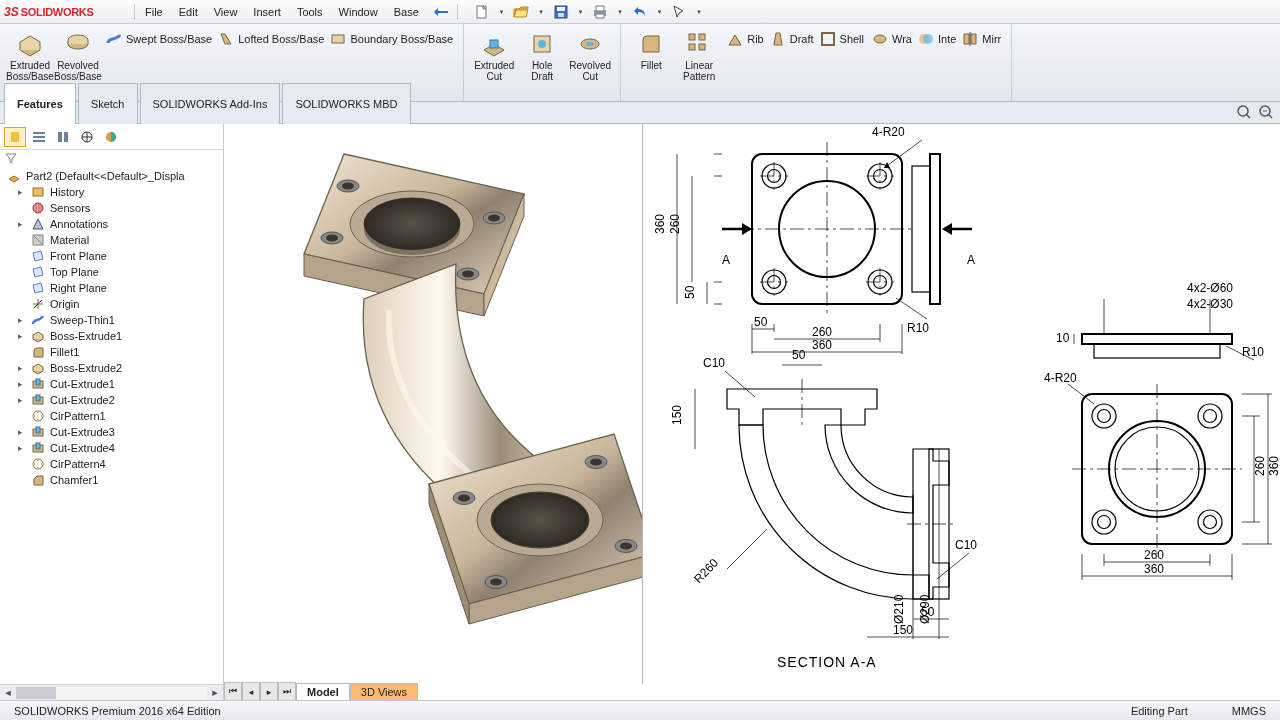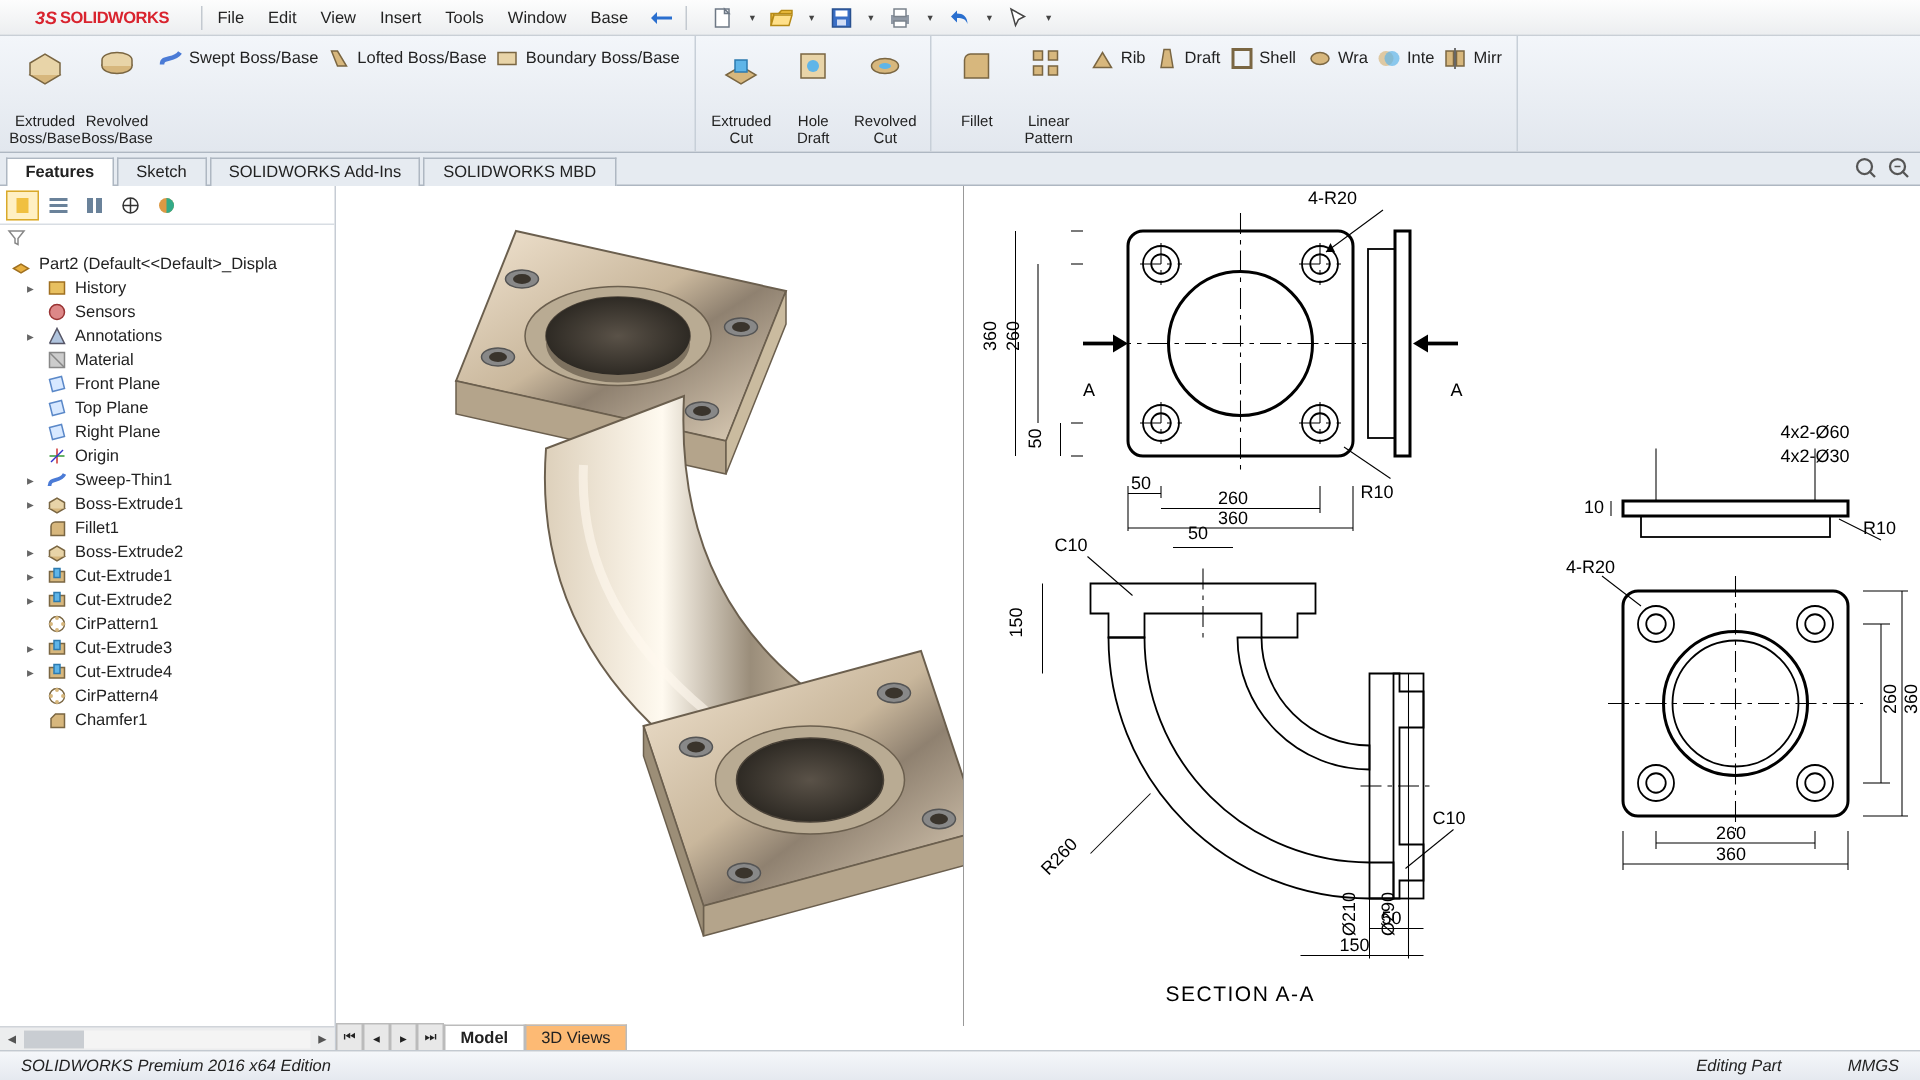--- a/index.html
+++ b/index.html
@@ -1,37 +1,37 @@
 <!DOCTYPE html>
 <html><head>
 <meta charset="utf-8">
 <style>
 * { margin:0; padding:0; box-sizing:border-box; font-family:"Segoe UI",Tahoma,sans-serif; font-size:11px; color:#222; }
 body { width:1280px; height:720px; background:#fff; overflow:hidden; position:relative; }
 .menubar { height:24px; background:linear-gradient(#fdfdfd,#eceef0); display:flex; align-items:center; padding-left:4px; border-bottom:1px solid #c9cfd6; }
-.logo { width:128px; height:20px; display:flex; align-items:center; gap:2px;justify-content:center; }
+.logo { width:128px; height:20px; display:flex; align-items:center; gap:2px; }
 .logo-ds { font-weight:bold; color:#d9232e; font-size:12px; font-style:italic; }
 .logo-sw { font-weight:bold; color:#d9232e; font-size:11px; letter-spacing:-0.3px; }
 .menu-item { padding:3px 8px; cursor:default; }
 .menu-sep { width:1px; height:16px; background:#c3c9d0; margin:0 2px; }
 .qat { display:flex; align-items:center; gap:4px; margin-left:8px; }
 .qat-btn { width:28px; height:20px; display:flex; align-items:center; justify-content:center; border-radius:2px; }
 .qat-btn svg { width:16px; height:16px; }
 
 .ribbon { height:78px; background:linear-gradient(#f3f6fa,#e2e7ee); border-bottom:1px solid #aeb7c2; display:flex; overflow:hidden; }
 .rgroup { display:flex; align-items:flex-start; padding:4px 6px; border-right:1px solid #c7cfd8; }
-.rbig { width:48px; text-align:center; display:flex; flex-direction:column; align-items:center; gap:18px; padding:2px; }
+.rbig { width:48px; text-align:center; display:flex; flex-direction:column; align-items:center; gap:2px; padding:2px; }
 .rbig .ico { width:28px; height:28px; display:flex; align-items:center; justify-content:center; }
 .rbig .lbl { font-size:10px; line-height:11px; }
 .rstack { display:flex; flex-direction:row; gap:2px; padding:2px 2px; }
 .rsmall { display:flex; align-items:center; gap:4px; padding:1px 2px; white-space:nowrap; }
 .rsmall .ico { width:16px; height:16px; display:flex; align-items:center; justify-content:center; }
 
 .tabstrip { height:22px; background:#e6ebf1; display:flex; align-items:flex-end; border-bottom:1px solid #aeb7c2; padding-left:4px; position:relative; }
-.tab { padding:3px 12px; background:#e6ebf1; border:1px solid #aeb7c2; border-bottom:none; margin-right:2px; font-size:11px; position:relative; top:1px; }
+.tab { padding:14px 12px; background:#e6ebf1; border:1px solid #aeb7c2; border-bottom:none; margin-right:2px; font-size:11px; position:relative; top:1px; }
 .tab.active { background:#fff; font-weight:bold; }
 .zoom-icons { position:absolute; right:6px; top:2px; display:flex; gap:6px; }
 
 .workspace { position:absolute; top:124px; bottom:20px; left:0; right:0; display:flex; }
 .fm-panel { width:224px; background:#fff; border-right:1px solid #c6ccd4; display:flex; flex-direction:column; }
 .fm-icons { height:26px; display:flex; align-items:center; gap:2px; padding:0 4px; border-bottom:1px solid #d8dde3; }
 .fm-icons .ico { width:22px; height:20px; display:flex; align-items:center; justify-content:center; }
 .fm-filter { height:18px; display:flex; align-items:center; padding:0 4px; }
 .fm-tree { flex:1; overflow:hidden; }
 .tree-item { display:flex; align-items:center; gap:4px; padding:1px 4px 1px 6px; white-space:nowrap; }
@@ -42,21 +42,21 @@
 .fm-scroll .arrow { width:16px; text-align:center; color:#555; }
 .fm-scroll .track { flex:1; height:12px; background:#f4f4f4; position:relative; }
 .fm-scroll .thumb { position:absolute; left:0; width:40px; height:12px; background:#c9cdd2; }
 
 .viewport { flex:1; background:#fff; position:relative; overflow:hidden; }
 .sheet-tabs { position:absolute; bottom:0; left:0; height:20px; display:flex; align-items:flex-end; }
 .sheet-tabs .stab { width:18px; height:18px; background:#e8e8e8; border:1px solid #bbb; border-bottom:none; display:flex; align-items:center; justify-content:center; font-size:9px; }
 .sheet-tabs .st { padding:2px 10px; border:1px solid #bbb; border-bottom:none; background:#fdba74; }
 .sheet-tabs .st.active { background:#fff; font-weight:bold; }
 
-.status { position:absolute; bottom:0; left:0; right:0; height:20px; background:linear-gradient(#f5f7fa,#e5e9ef); border-top:1px solid #c3c9d0; display:flex; align-items:center; padding:0 6px; justify-content:space-between;font-style:italic; }
+.status { position:absolute; bottom:0; left:0; right:0; height:20px; background:linear-gradient(#f5f7fa,#e5e9ef); border-top:1px solid #c3c9d0; display:flex; align-items:center; padding:0 6px; justify-content:space-between; }
 .status .right { display:flex; gap:28px;align-items:center; }
 .status .cell { padding:0 8px; }
 
 .drawing-pane { position:absolute; right:0; top:0; width:638px; height:100%; background:#fff; }
 
 .drop-caret { font-size:7px; color:#444; }
 </style>
 </head>
 <body>
 

